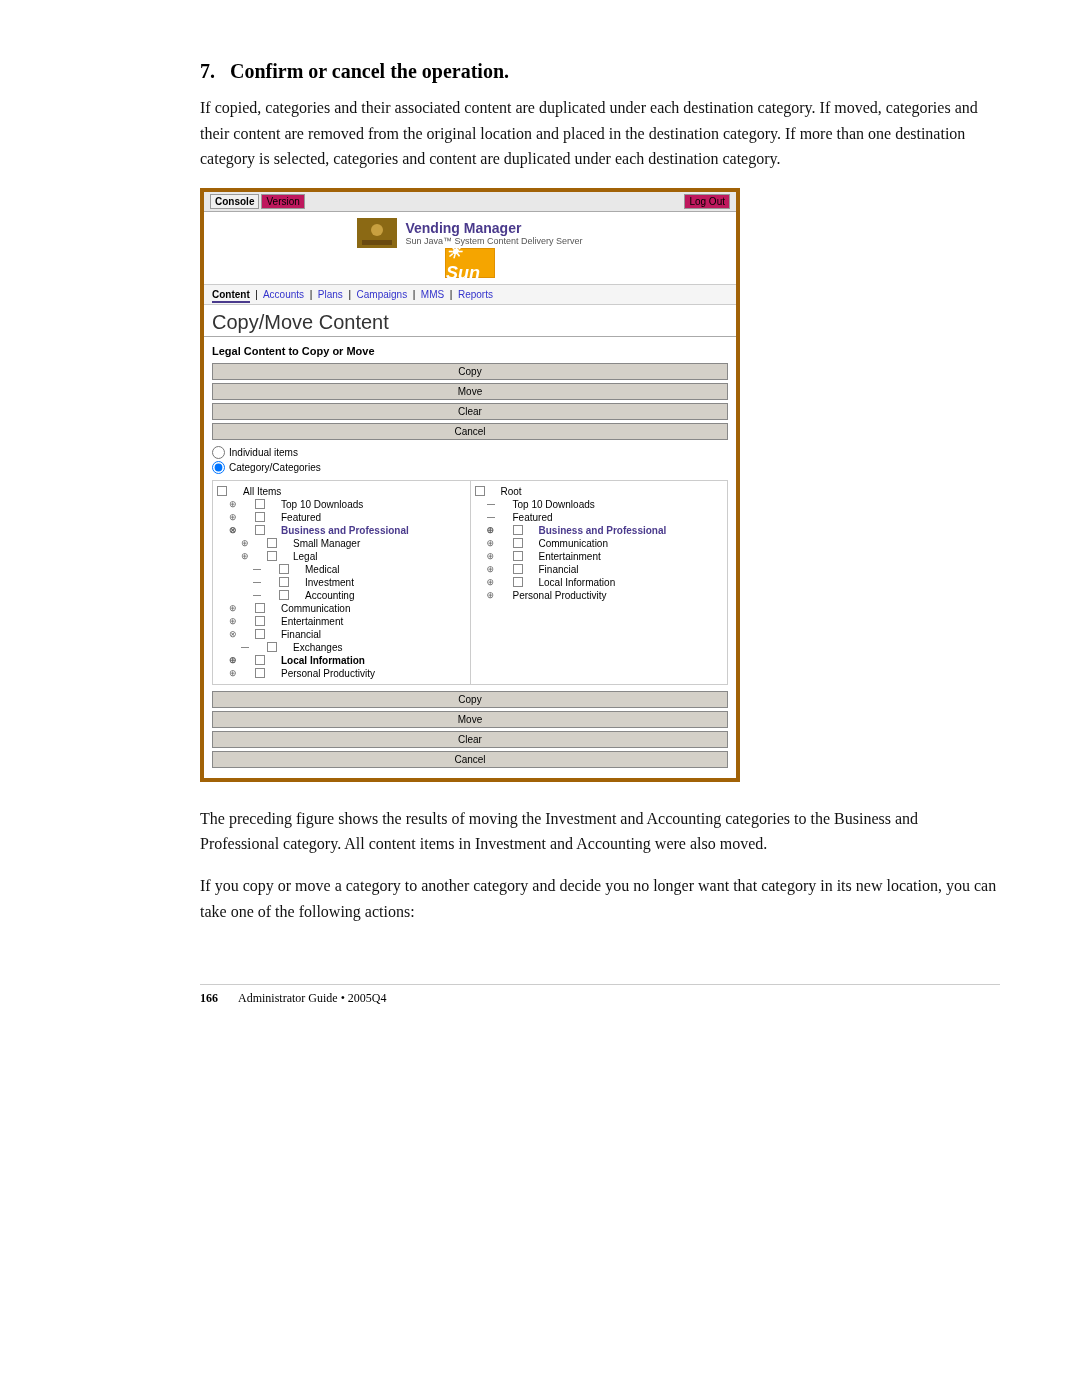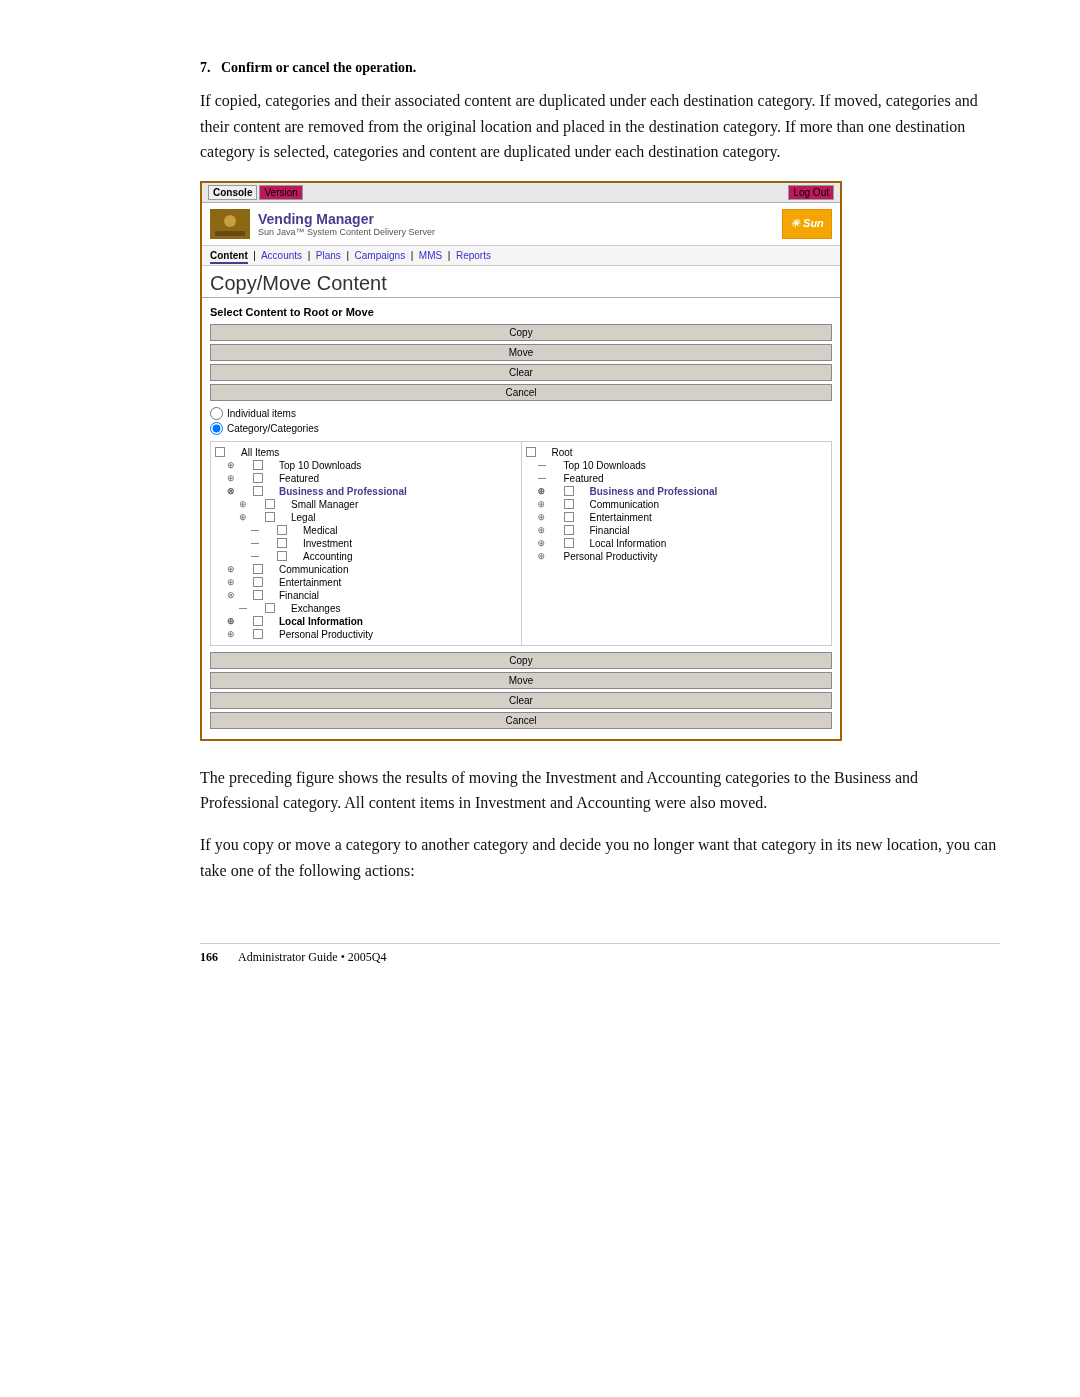--- a/index.html
+++ b/index.html
@@ -8,35 +8,35 @@
       font-family: serif;
       font-size: 15px;
       color: #000;
       width: 1080px;
       min-height: 1397px;
       padding: 60px 80px 60px 200px;
     }
 
     .step-heading {
       font-weight: bold;
-      font-size: 14px;
+      font-size: 20px;
       margin-bottom: 12px;
     }
 
     .body-text {
       font-size: 16px;
       line-height: 1.6;
       margin-bottom: 16px;
       color: #111;
     }
 
     
     .screenshot-container {
-      border: 2px solid #a16207;
-      width: 642px;
+      border: 4px solid #a16207;
+      width: 540px;
       margin: 16px 0 24px 0;
       font-family: Arial, sans-serif;
       font-size: 11px;
       background: #fff;
     }
 
     
     .top-nav {
       background: #e8e8e8;
       border-bottom: 1px solid #aaa;
@@ -60,20 +60,21 @@
       font-weight: bold;
     }
 
     
     .app-header {
       display: flex;
       justify-content: space-between;
       align-items: center;
       padding: 6px 8px;
       background: #fff;
+      flex-direction: column;
     }
     .app-header-left {
       display: flex;
       align-items: center;
       gap: 8px;
     }
     .app-logo-img {
       width: 40px;
       height: 30px;
       background: #8B6914;
@@ -92,21 +93,21 @@
       font-size: 9px;
       color: #555;
     }
     .sun-logo {
       background: #f5a500;
       width: 50px;
       height: 30px;
       display: flex;
       align-items: center;
       justify-content: center;
-      font-size: 11px;
+      font-size: 18px;
       font-style: italic;
       font-weight: bold;
       color: #fff;
       border: 1px solid #e09000;
     }
 
     
     .content-nav {
       padding: 4px 8px;
       font-size: 10px;
@@ -297,21 +298,21 @@
     <a href="#">Campaigns</a>
     &nbsp;|&nbsp;
     <a href="#">MMS</a>
     &nbsp;|&nbsp;
     <a href="#">Reports</a>
   </div>
 
   <div class="page-title">Copy/Move Content</div>
 
   <div class="content-area">
-    <div class="section-title">Select Content to Root or Move</div>
+    <div class="section-title">Legal Content to Copy or Move</div>
 
     <div class="btn-bar">
       <button class="btn">Copy</button>
       <button class="btn">Move</button>
       <button class="btn">Clear</button>
       <button class="btn">Cancel</button>
     </div>
 
     <div class="radio-group">
       <div class="radio-item">

